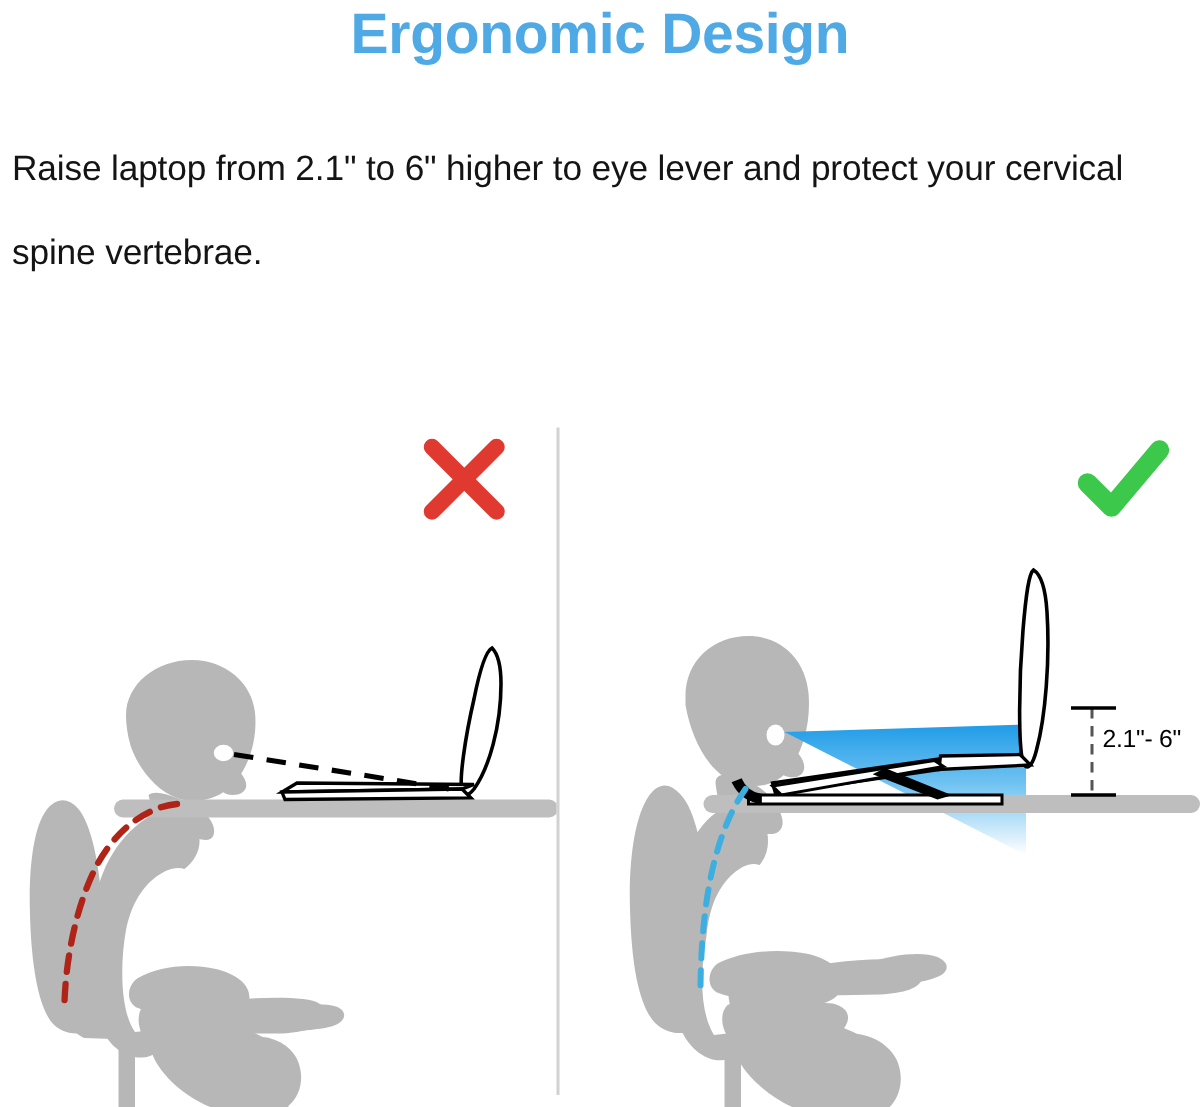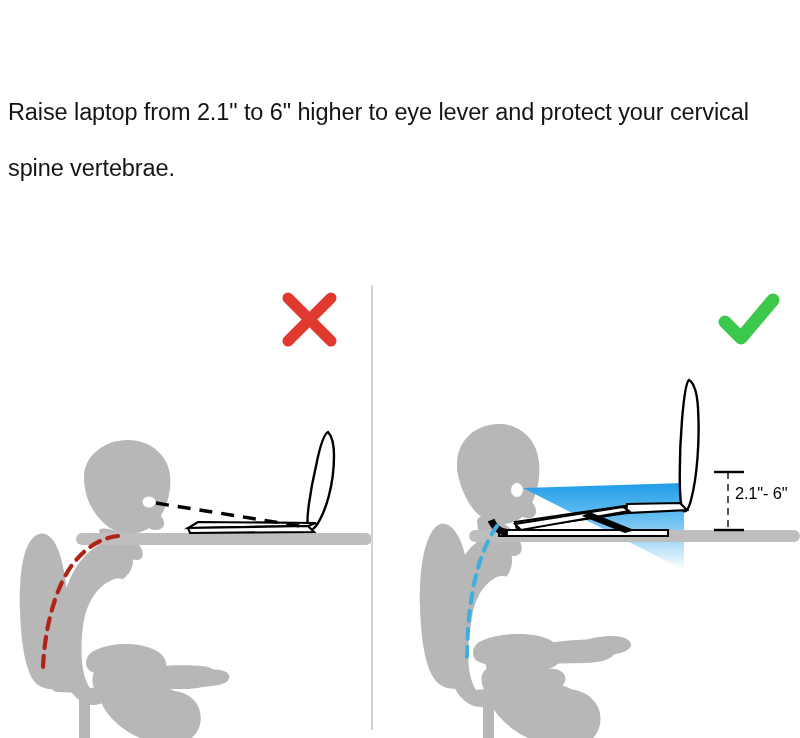--- a/index.html
+++ b/index.html
@@ -101,20 +101,21 @@
     white-space: nowrap;
     letter-spacing: -0.2px;
   }
 </style>
 </head>
 <body>
 
 <div id="page-root">
 
   <div class="header">
+    <div class="title">Ergonomic Design</div>
     <div class="subtitle">Raise laptop from 2.1" to 6" higher to eye lever and protect your cervical spine vertebrae.</div>
   </div>
 
   <div class="illustrations">
 
     <div class="divider"></div>
 
     <div class="panel panel-left">
       <svg viewBox="0 0 371 538" xmlns="http://www.w3.org/2000/svg">
 

